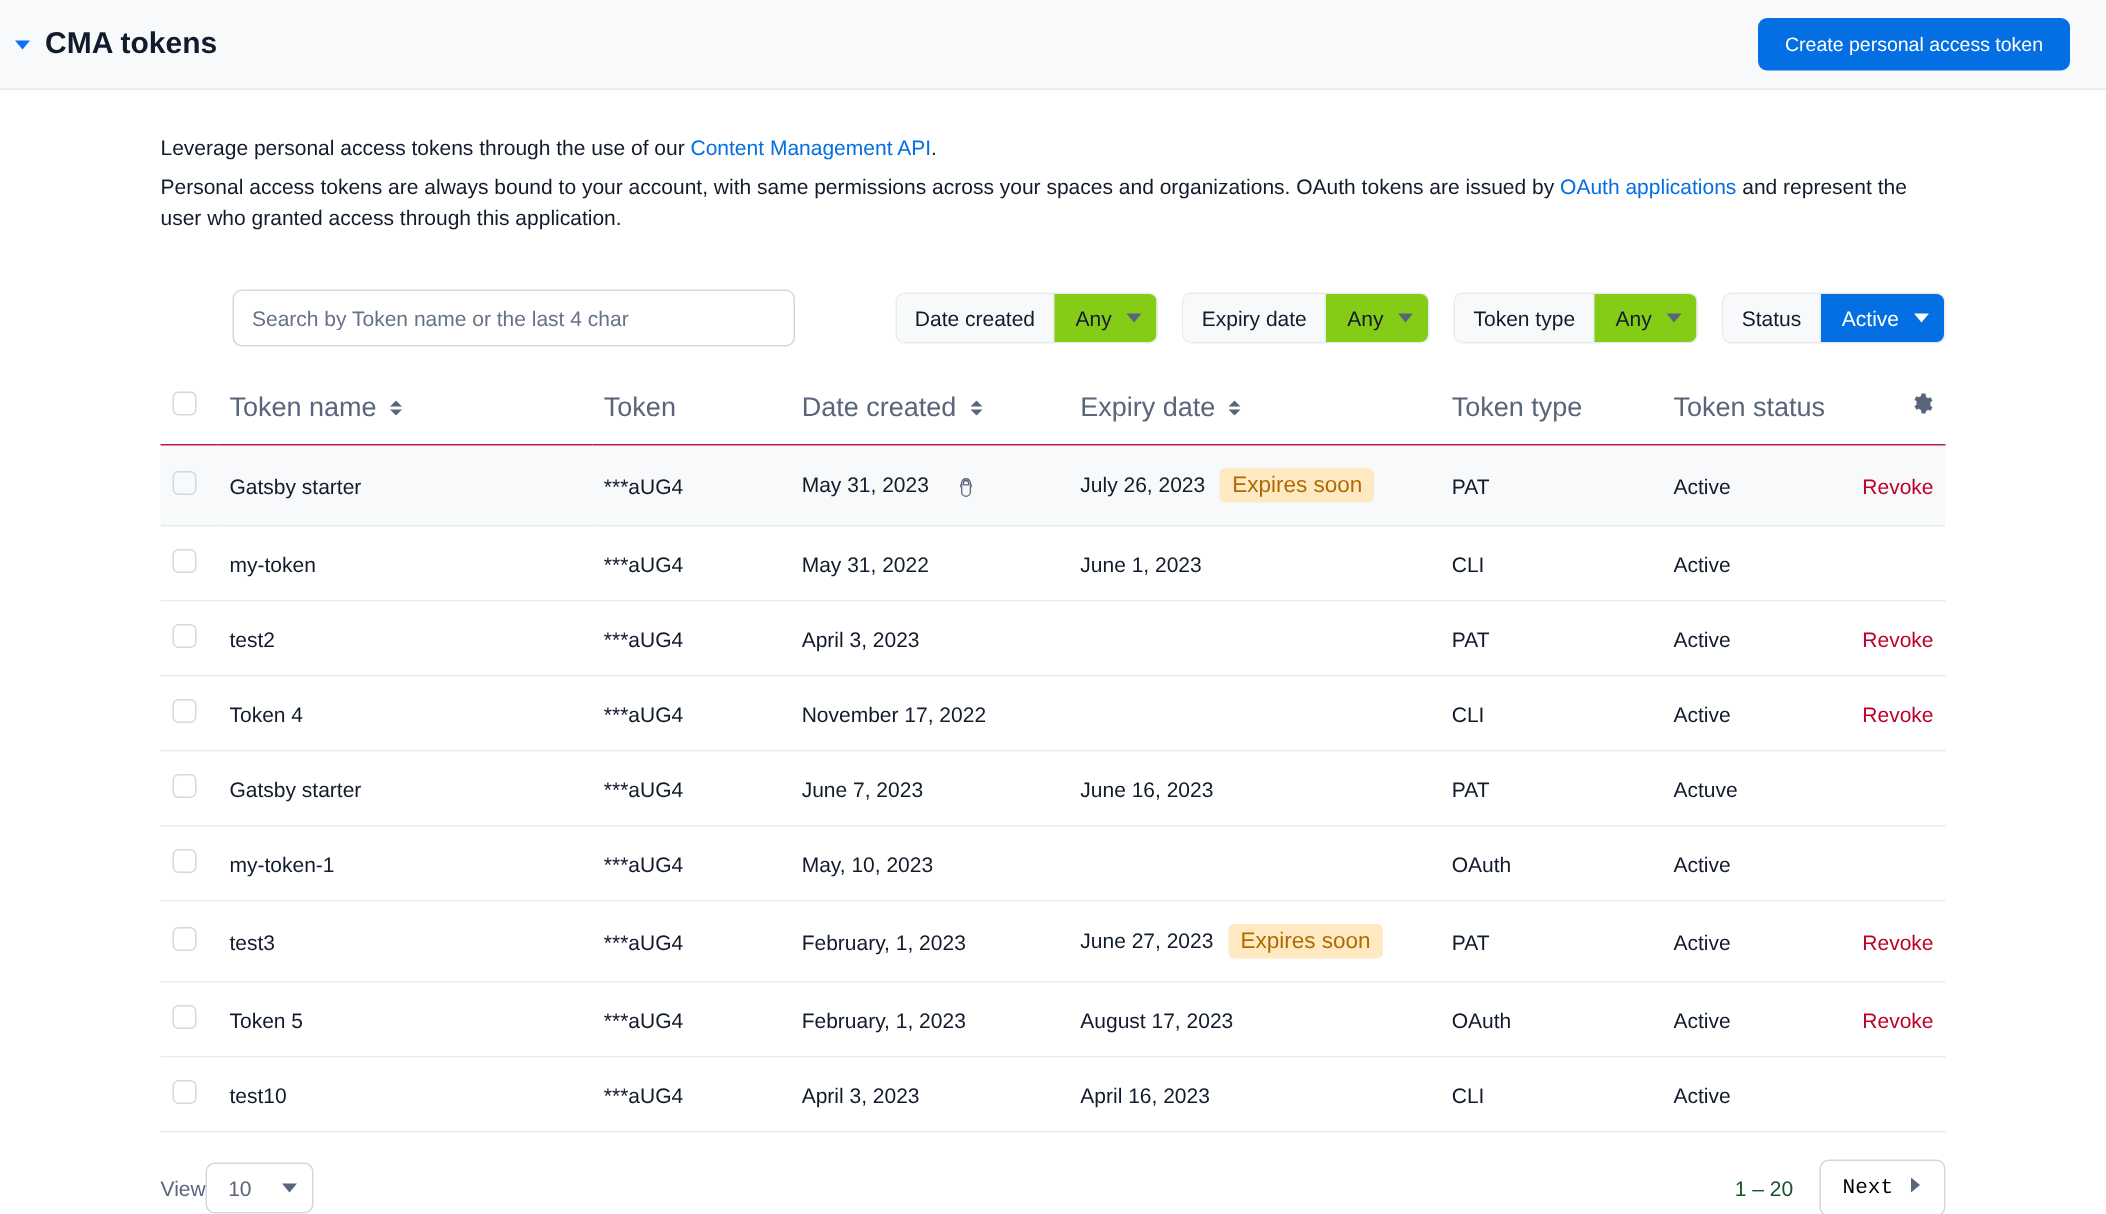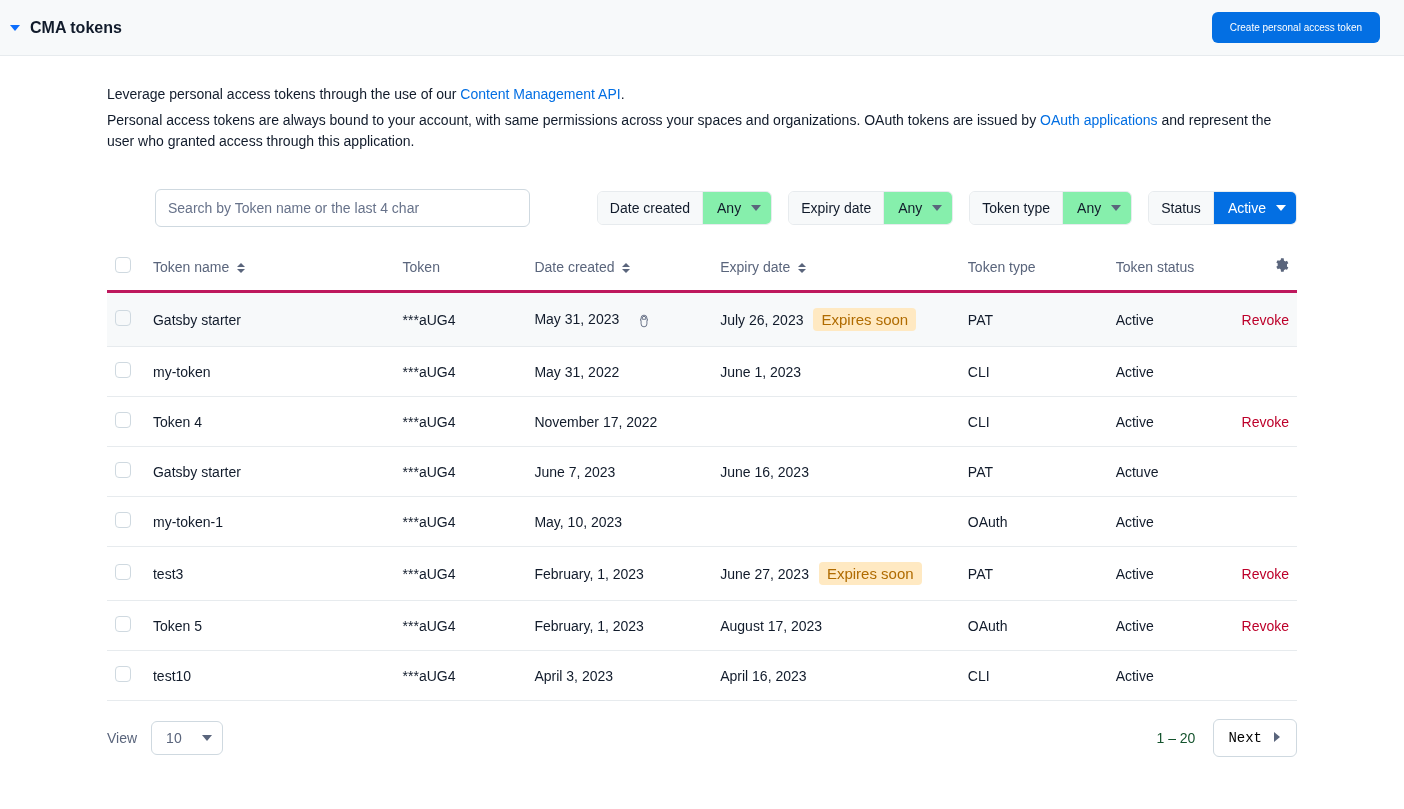--- a/index.html
+++ b/index.html
@@ -17,28 +17,28 @@
     padding: 12px 24px 12px 10px;
     border-bottom: 1px solid #e7ebee;
     background: #f7f9fa;
   }
   .topbar-left {
     display: flex;
     align-items: center;
     gap: 10px;
   }
   .caret-icon svg { width: 10px; height: 10px; fill: #0d6efd; }
-  .page-title { font-size: 16px; font-weight: 600; }
+  .page-title { font-size: 20px; font-weight: 600; }
   .btn-primary {
     background: #036fe3;
     color: #fff;
     border: none;
     padding: 10px 18px;
     border-radius: 6px;
-    font-size: 10px;
+    font-size: 13px;
     font-weight: 500;
     cursor: pointer;
   }
   .content {
     max-width: 1190px;
     margin: 0 auto;
     padding: 28px 0 24px 0;
   }
   .intro p { color: #111b2b; line-height: 1.55; margin-bottom: 4px; }
   .intro a { color: #036fe3; text-decoration: none; }
@@ -70,43 +70,43 @@
   .filter-label {
     background: #f7f9fa;
     padding: 8px 12px;
     font-size: 14px;
     color: #111b2b;
     display: flex;
     align-items: center;
     border-right: 1px solid #e7ebee;
   }
   .filter-value {
-    background: #86efac;
+    background: #84cc16;
     padding: 8px 10px 8px 14px;
     font-size: 14px;
     display: flex;
     align-items: center;
     gap: 10px;
     cursor: pointer;
   }
   .filter-value.active {
     background: #036fe3;
     color: #fff;
   }
   .chev svg { width: 10px; height: 10px; fill: #5a657c; }
   .filter-value.active .chev svg { fill: #fff; }
   .table-wrap { margin-top: 16px; }
   table { width: 100%; border-collapse: collapse; }
   thead th {
     text-align: left;
     font-weight: 400;
     color: #5a657c;
-    font-size: 14px;
+    font-size: 18px;
     padding: 14px 8px;
-    border-bottom: 3px solid #be185d;
+    border-bottom: 1px solid #be185d;
   }
   thead th.sortable { cursor: pointer; }
   .sort-icon svg { width: 8px; height: 10px; fill: #5a657c; margin-left: 4px; vertical-align: middle; }
   tbody td {
     padding: 15px 8px;
     border-bottom: 1px solid #e7ebee;
     font-size: 14px;
     color: #111b2b;
     vertical-align: middle;
   }
@@ -135,21 +135,21 @@
   .revoke { color: #bd002a; font-weight: 500; cursor: pointer; }
   .gear-col { text-align: right; }
   .gear-col svg { width: 16px; height: 16px; fill: #5a657c; }
   .cursor-icon svg { width: 14px; height: 14px; fill: #5a657c; margin-left: 18px; vertical-align: middle; }
   .footer {
     display: flex;
     justify-content: space-between;
     align-items: center;
     margin-top: 18px;
   }
-  .footer-left { display: flex; align-items: center; gap: 14px; color: #5a657c; }
+  .footer-left { display: flex; align-items: center; color: #5a657c; }
   .pagesize {
     border: 1px solid #cfd9e0;
     border-radius: 6px;
     padding: 8px 10px 8px 14px;
     display: flex;
     align-items: center;
     gap: 20px;
     cursor: pointer;
   }
   .footer-right { display: flex; align-items: center; gap: 18px; }
@@ -287,20 +287,30 @@
             <td class="col-name"><span class="token-name">my-token</span></td>
             <td class="col-token">***aUG4</td>
             <td class="col-created">May 31, 2022</td>
             <td class="col-expiry"><span>June 1, 2023</span></td>
             <td class="col-type">CLI</td>
             <td class="col-status">Active</td>
             <td class="col-action" style="text-align: right;"></td>
           </tr>
           <tr>
             <td class="col-check"><span class="checkbox"></span></td>
+            <td class="col-name"><span class="token-name">test2</span></td>
+            <td class="col-token">***aUG4</td>
+            <td class="col-created">April 3, 2023</td>
+            <td class="col-expiry"><span></span></td>
+            <td class="col-type">PAT</td>
+            <td class="col-status">Active</td>
+            <td class="col-action" style="text-align: right;"><span class="revoke">Revoke</span></td>
+          </tr>
+          <tr>
+            <td class="col-check"><span class="checkbox"></span></td>
             <td class="col-name"><span class="token-name">Token 4</span></td>
             <td class="col-token">***aUG4</td>
             <td class="col-created">November 17, 2022</td>
             <td class="col-expiry"><span></span></td>
             <td class="col-type">CLI</td>
             <td class="col-status">Active</td>
             <td class="col-action" style="text-align: right;"><span class="revoke">Revoke</span></td>
           </tr>
           <tr>
             <td class="col-check"><span class="checkbox"></span></td>

